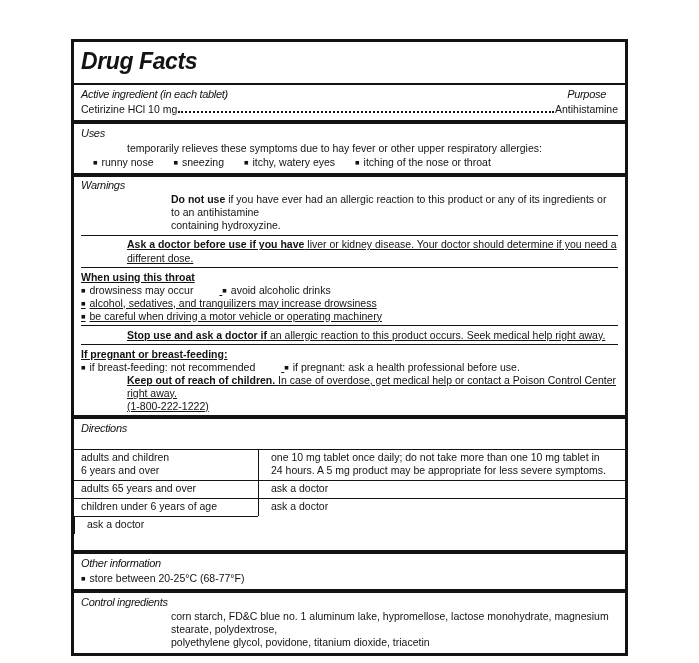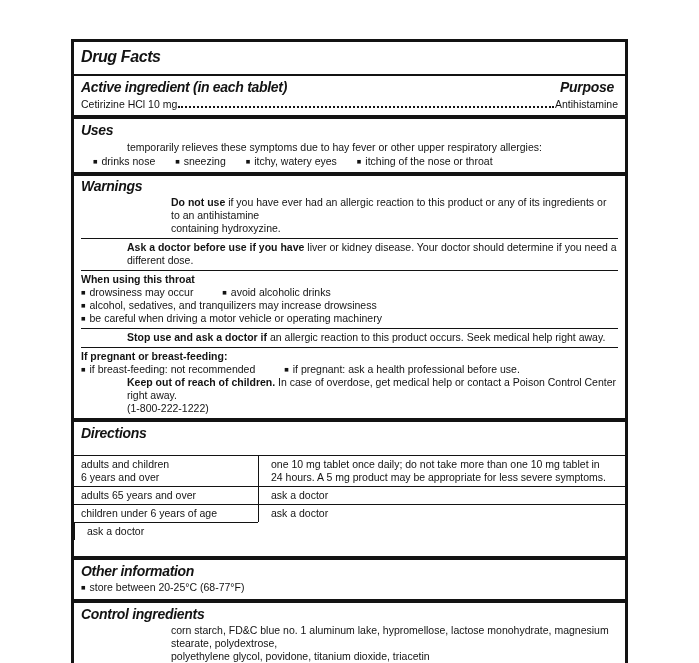--- a/index.html
+++ b/index.html
@@ -7,35 +7,35 @@
   .canvas{position:relative;width:699px;height:663px;background:#fff;overflow:hidden;}
   .drugfacts{
     position:absolute;left:71px;top:39px;width:557px;box-sizing:border-box;
     border:3px solid #131313;background:#fff;
     font-size:10.5px;line-height:1.24;color:#131313;
   }
   .sec{padding:3px 7px 4px 7px;}
   .sec-thin{border-top:2px solid #131313;}
   .sec-thick{border-top:4px solid #131313;}
   h1.df-title{
-    margin:0;font-size:16px;font-weight:bold;font-style:italic;
+    margin:0;font-size:23px;font-weight:bold;font-style:italic;
     letter-spacing:-0.4px;padding:2px 0 3px 0;
   }
   .sec-heading{
-    font-size:14px;font-weight:bold;font-style:italic;letter-spacing:-0.3px;
-    margin:0 4px 1px 0;
+    font-size:11px;font-weight:normal;font-style:italic;letter-spacing:-0.3px;
+    margin:0 12px 1px 0;
   }
   .heading-row{display:flex;justify-content:space-between;align-items:baseline;}
   .ingredient-row{display:flex;align-items:flex-end;margin-top:1px;}
   .leader{flex:1 1 auto;border-bottom:2px dotted #131313;margin:0 1px 3px 1px;height:1px;}
   .b{font-weight:bold;}
   .para{margin:0;padding-left:46px;}
   .prewrap{white-space:pre-line;margin-left:44px;}
   .subsec{padding:2.5px 0;}
-  .subsec + .subsec{border-top:1.5px solid #131313;}
+  .subsec + .subsec{border-top:1.5px solid #131313;text-decoration:underline;}
   .bullet::before{
     content:"\25A0";font-size:7.5px;margin-right:4px;position:relative;top:-1px;
   }
   .bullet-inline{display:inline-block;margin-right:26px;}
   .bullet-inline:last-child{margin-right:0;}
   .uses-bullets{padding-left:12px;margin-top:1px;}
   .uses-bullets .bullet-inline{margin-right:17px;}
   .bullet-line{display:block;}
   .phone-line{margin:0;}
   
@@ -65,21 +65,21 @@
         <span>Cetirizine HCl 10 mg</span>
         <span class="leader"></span>
         <span>Antihistamine</span>
       </div>
     </div>
 
     <div class="sec sec-thick">
       <div class="sec-heading">Uses</div>
       <div class="para">temporarily relieves these symptoms due to hay fever or other upper respiratory allergies:</div>
       <div class="uses-bullets">
-        <span class="bullet bullet-inline">drinks nose</span>
+        <span class="bullet bullet-inline">runny nose</span>
         <span class="bullet bullet-inline">sneezing</span>
         <span class="bullet bullet-inline">itchy, watery eyes</span>
         <span class="bullet bullet-inline">itching of the nose or throat</span>
       </div>
     </div>
 
     <div class="sec sec-thick" style="padding-top:2px;padding-bottom:0;">
       <div class="sec-heading">Warnings</div>
 
       <div class="subsec" style="padding-top:0;">

